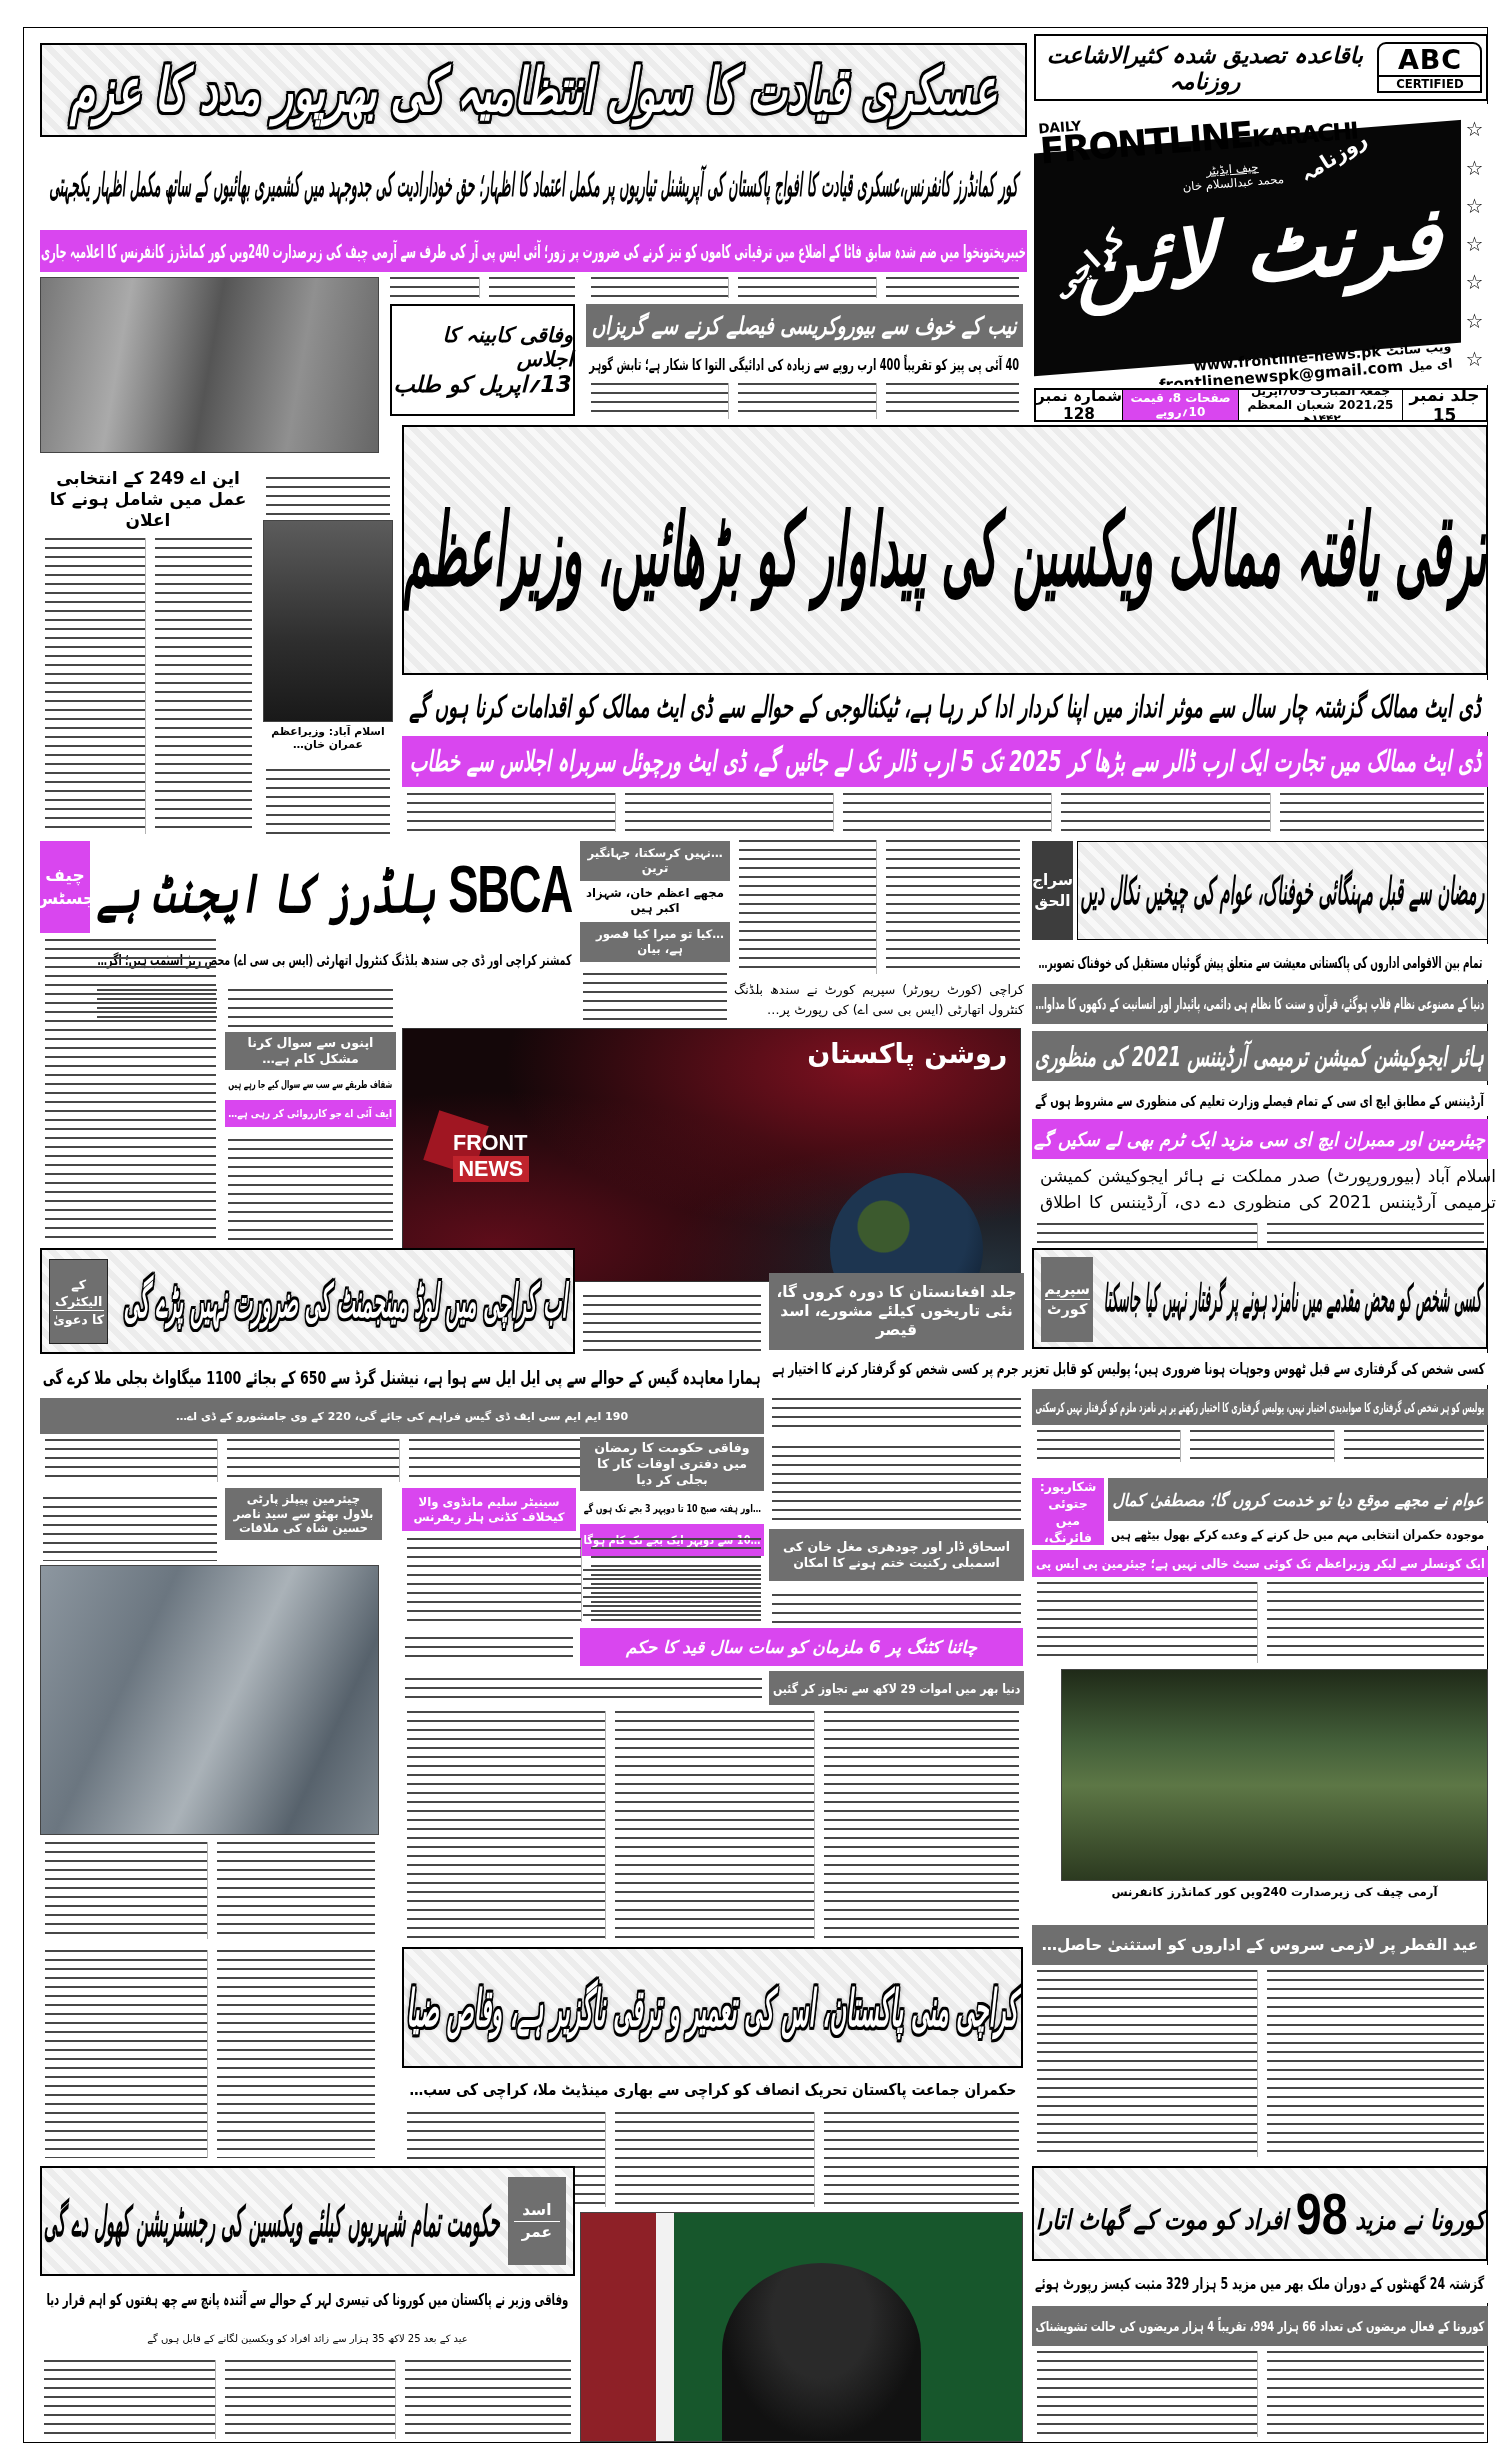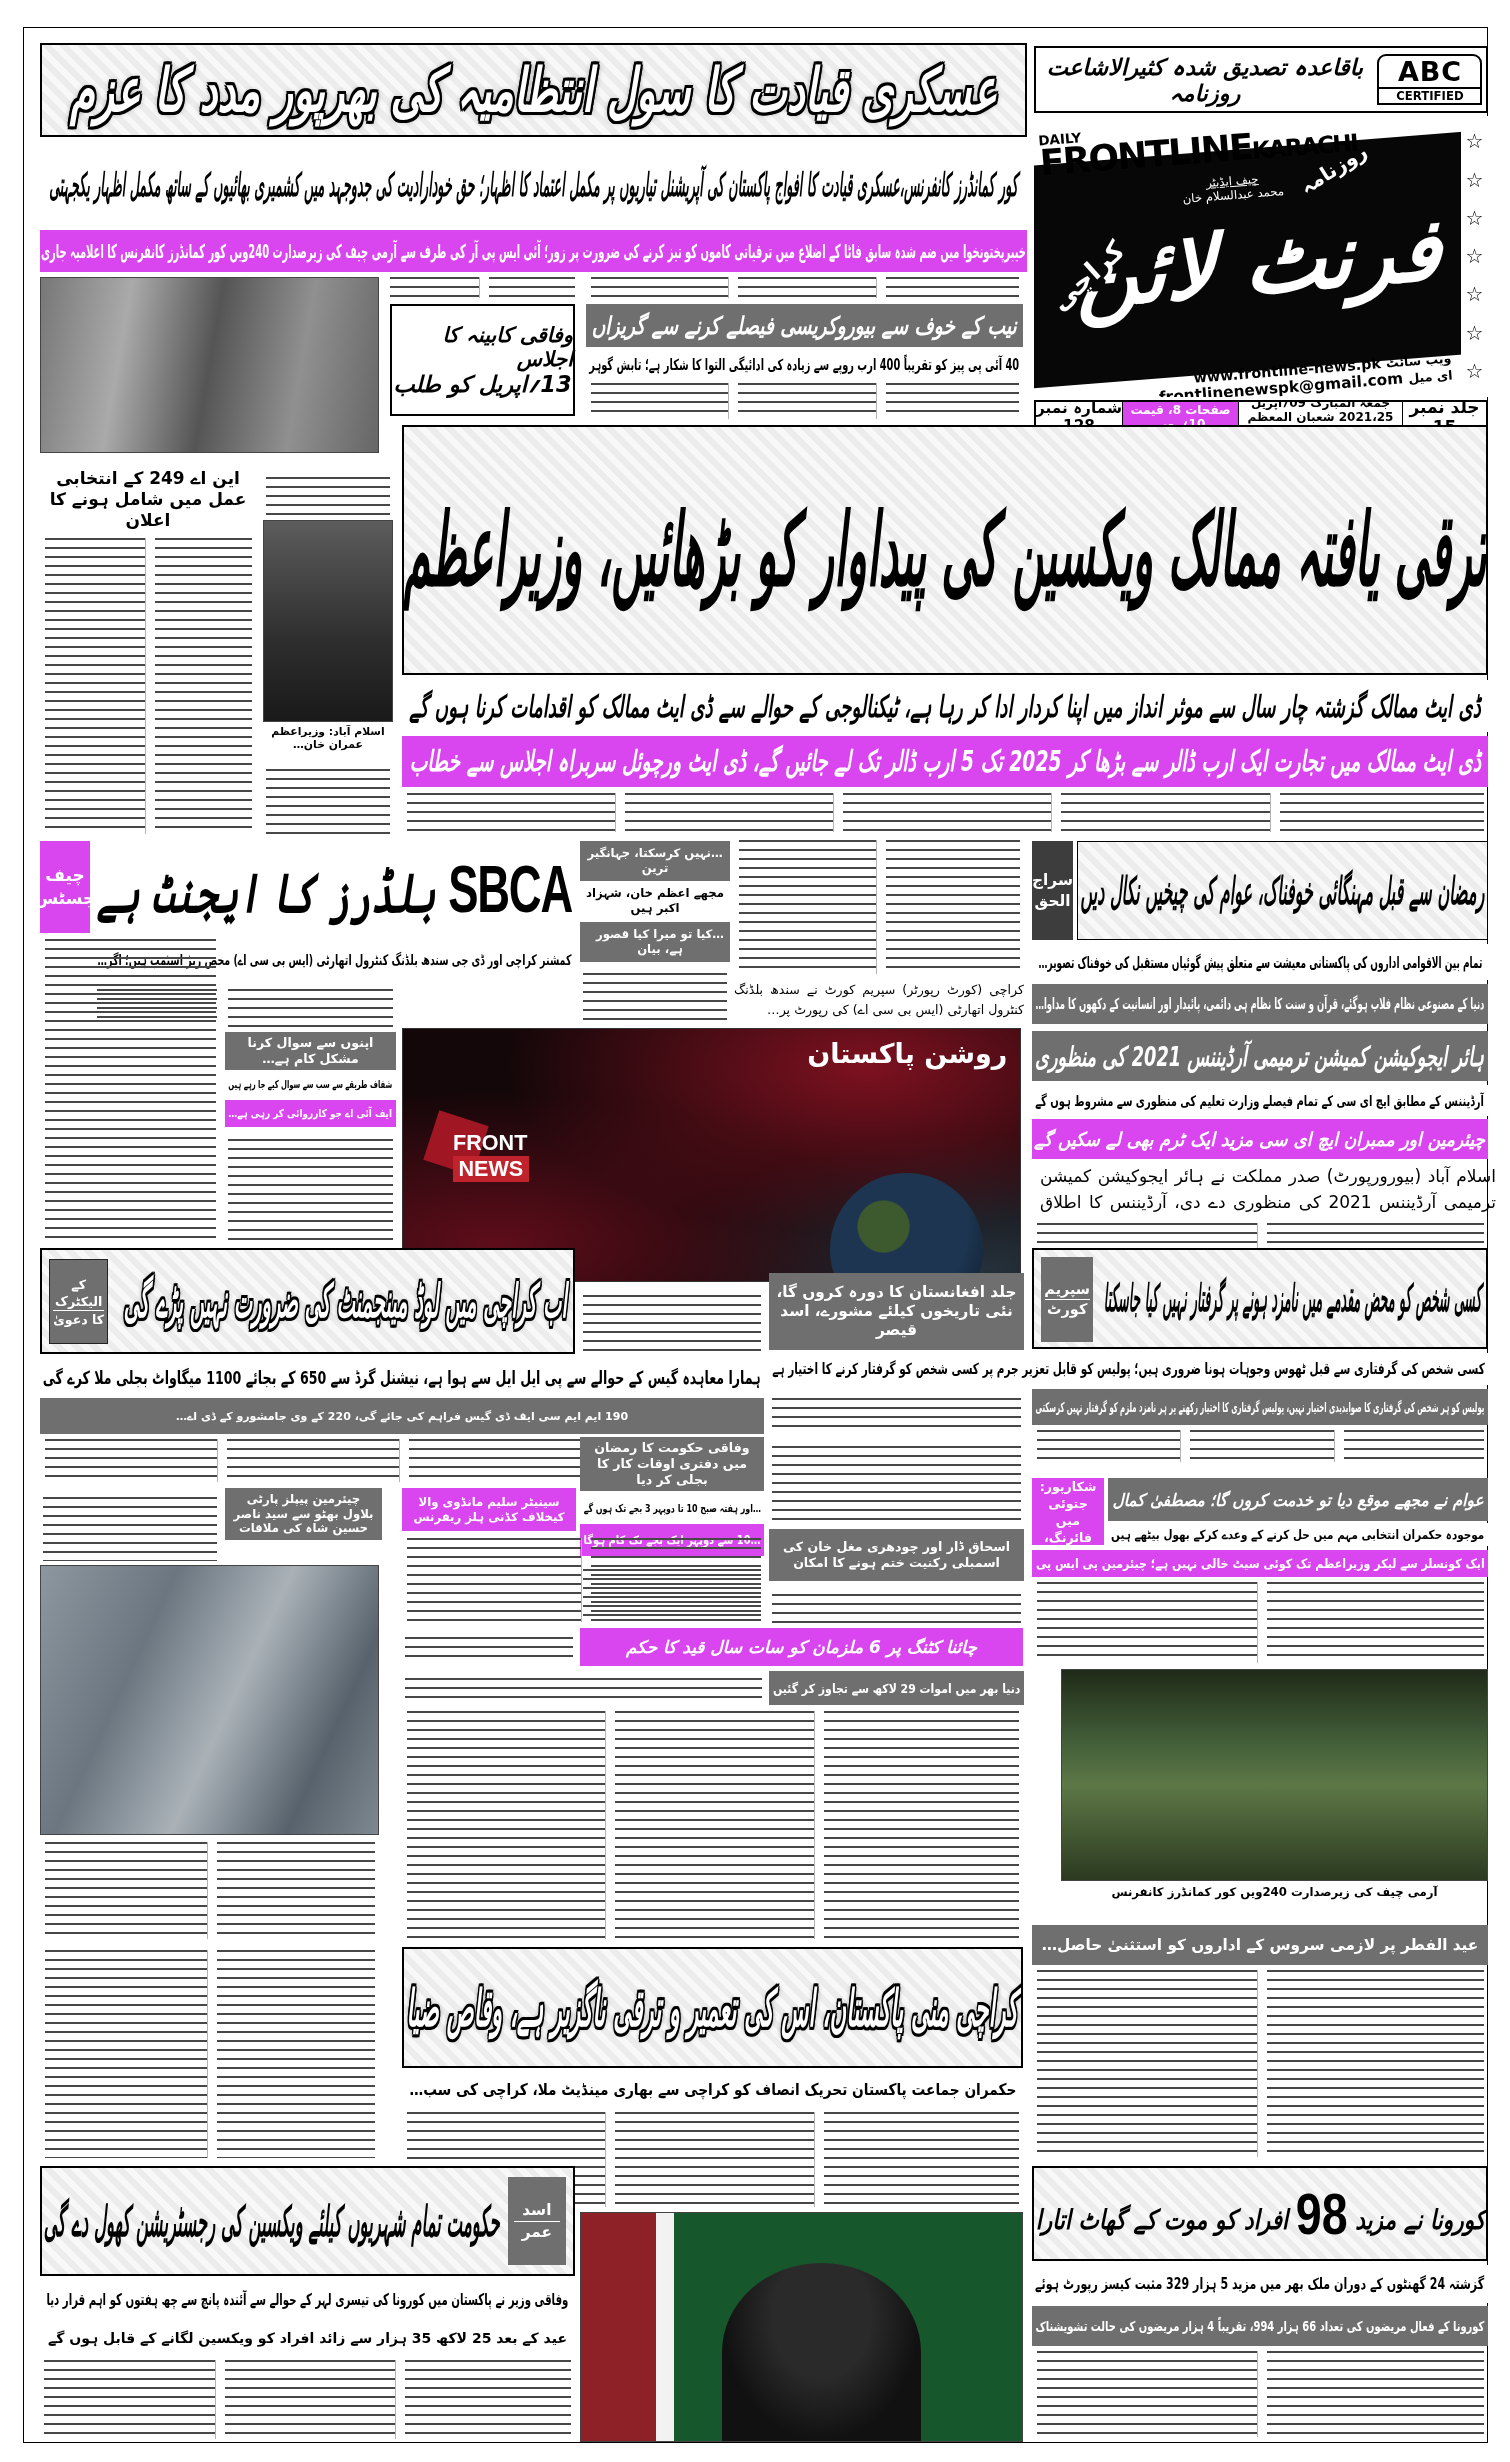--- a/index.html
+++ b/index.html
@@ -56,21 +56,21 @@
 </head>
 <body>
 
 <div id="paper">
   <div class="b" style="left:23.4px;top:27px;width:1465px;height:2416px;border:1.3px solid #000;"></div>
 
   <div class="b pat bar" style="left:40px;top:43px;width:987px;height:94px;border:2.7px double #000;">
     <span class="fit u outl calli" style="font-size: 40px; transform: scaleX(1) scaleY(1.5);">عسکری قیادت کا سول انتظامیہ کی بھرپور مدد کا عزم</span>
   </div>
 
-  <div class="b" style="left:1034px;top:34px;width:454px;height:387px;margin-top:12px;">
+  <div class="b" style="left:1034px;top:34px;width:454px;height:387px;">
     <div class="b frame" style="left:0;top:0;width:454px;height:67px;display:flex;align-items:center;">
       <div class="u" style="flex:1;text-align:center;font-weight:bold;font-size:22.5px;font-style:italic;">باقاعدہ تصدیق شدہ کثیرالاشاعت روزنامہ</div>
       <div style="width:101px;margin:3.6px;border:2.7px solid #000;border-radius:9px 9px 0 0;text-align:center;">
         <div style="font-size:27px;font-weight:900;letter-spacing:0.9px;border-bottom:2.7px solid #000;">ABC</div>
         <div style="font-size:11.7px;font-weight:bold;">CERTIFIED</div>
       </div>
     </div>
     <div class="b" id="np" style="left:0;top:70px;width:454px;height:281px;">
       <div class="ink"></div>
       <div class="b rot" style="left:5.4px;top:3.6px;color:#000;">
@@ -411,21 +411,21 @@
         <span style="border-top:0.9px solid #fff;width:80%;">عمر</span>
     </div>
     <div class="bar" style="position:absolute;left:0;top:0;right:72px;height:100%;align-items:center;">
       <span class="fit u calli" style="font-size: 29px; transform: scaleX(0.572) scaleY(1.45);">حکومت تمام شہریوں کیلئے ویکسین کی رجسٹریشن کھول دے گی</span>
     </div>
   </div>
   <div class="b bar wt" style="left:40px;top:2279px;width:535px;height:40px;">
     <span class="fit u" style="font-size: 16px; font-weight: bold; transform: scaleX(0.636) scaleY(1);">وفاقی وزیر نے پاکستان میں کورونا کی تیسری لہر کے حوالے سے آئندہ پانچ سے چھ ہفتوں کو اہم قرار دیا</span>
   </div>
   <div class="b bar wt" style="left:40px;top:2322px;width:535px;height:32px;">
-    <span class="fit u" style="font-size:14px;font-weight:bold;">عید کے بعد 25 لاکھ 35 ہزار سے زائد افراد کو ویکسین لگانے کے قابل ہوں گے</span>
+    <span class="fit u" style="font-size:10px;font-weight:normal;">عید کے بعد 25 لاکھ 35 ہزار سے زائد افراد کو ویکسین لگانے کے قابل ہوں گے</span>
   </div>
   <div class="b cols" style="left:40px;top:2358px;width:535px;height:83px;">
       <i></i>
       <i></i>
       <i></i>
     </div>
 
   <div class="photo" id="ph5" style="left:580px;top:2212px;width:443px;height:230px;">
     <div class="fig"></div>
   </div>

